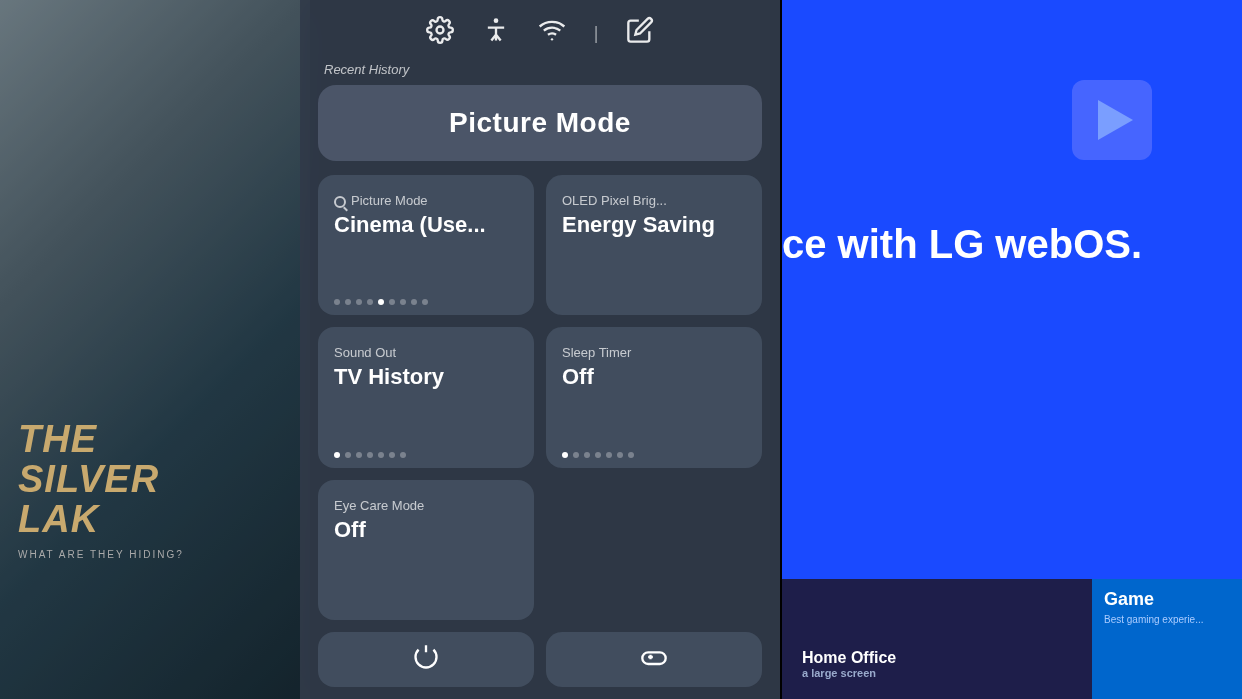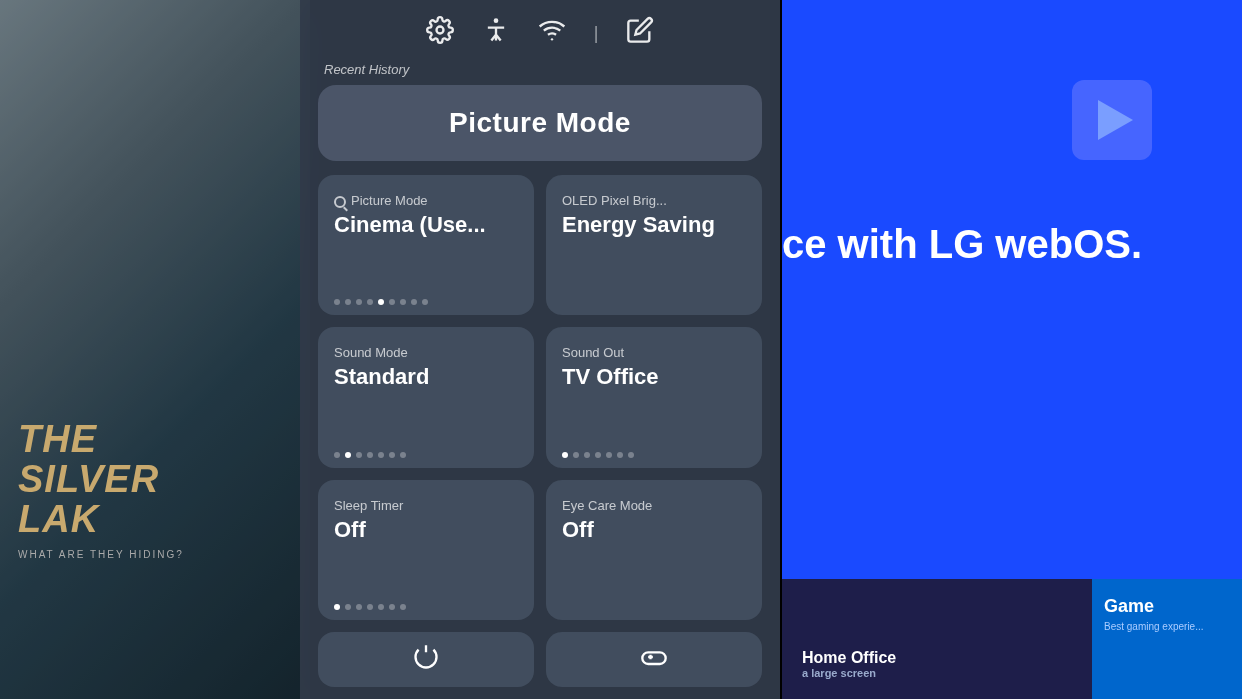--- a/index.html
+++ b/index.html
@@ -121,21 +121,21 @@
       font-weight: 600;
     }
 
     .panel-game {
       width: 150px;
       background: #0066cc;
       display: flex;
       flex-direction: column;
       align-items: flex-start;
       justify-content: flex-start;
-      padding: 17px 12px;
+      padding: 10px 12px;
     }
 
     .panel-game-label {
       color: white;
       font-size: 18px;
       font-weight: 700;
     }
 
     .panel-game-sub {
       color: #aaccff;
@@ -413,37 +413,24 @@
         <div class="dot"></div>
       </div>
     </div>
 
     <div class="setting-card">
       <div class="setting-card-label">OLED Pixel Brig...</div>
       <div class="setting-card-value">Energy Saving</div>
       <div class="setting-card-dots"></div>
     </div>
 
-    <div class="setting-card">
-      <div class="setting-card-label">Sound Mode</div>
-      <div class="setting-card-value">Standard</div>
-      <div class="setting-card-dots">
-        <div class="dot"></div>
-        <div class="dot active"></div>
-        <div class="dot"></div>
-        <div class="dot"></div>
-        <div class="dot"></div>
-        <div class="dot"></div>
-        <div class="dot"></div>
-      </div>
-    </div>
 
     <div class="setting-card">
       <div class="setting-card-label">Sound Out</div>
-      <div class="setting-card-value">TV Office</div>
+      <div class="setting-card-value">TV History</div>
       <div class="setting-card-dots">
         <div class="dot active"></div>
         <div class="dot"></div>
         <div class="dot"></div>
         <div class="dot"></div>
         <div class="dot"></div>
         <div class="dot"></div>
         <div class="dot"></div>
       </div>
     </div>

